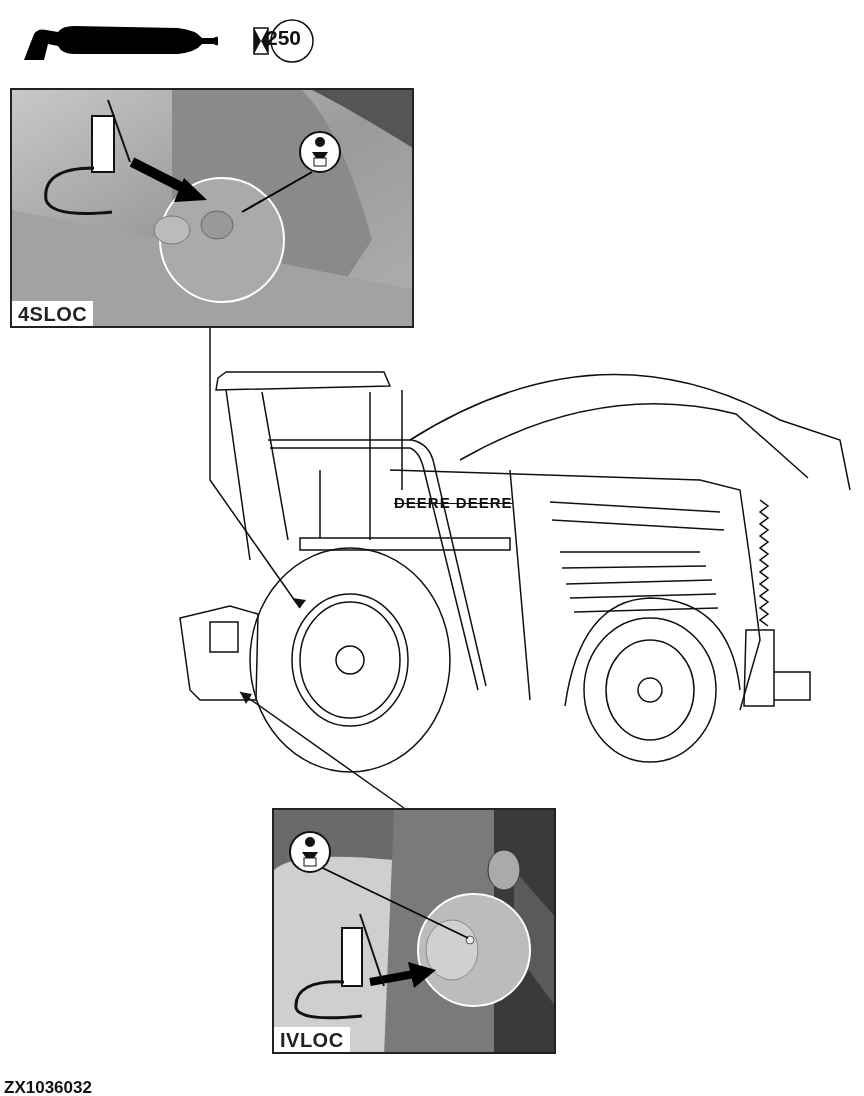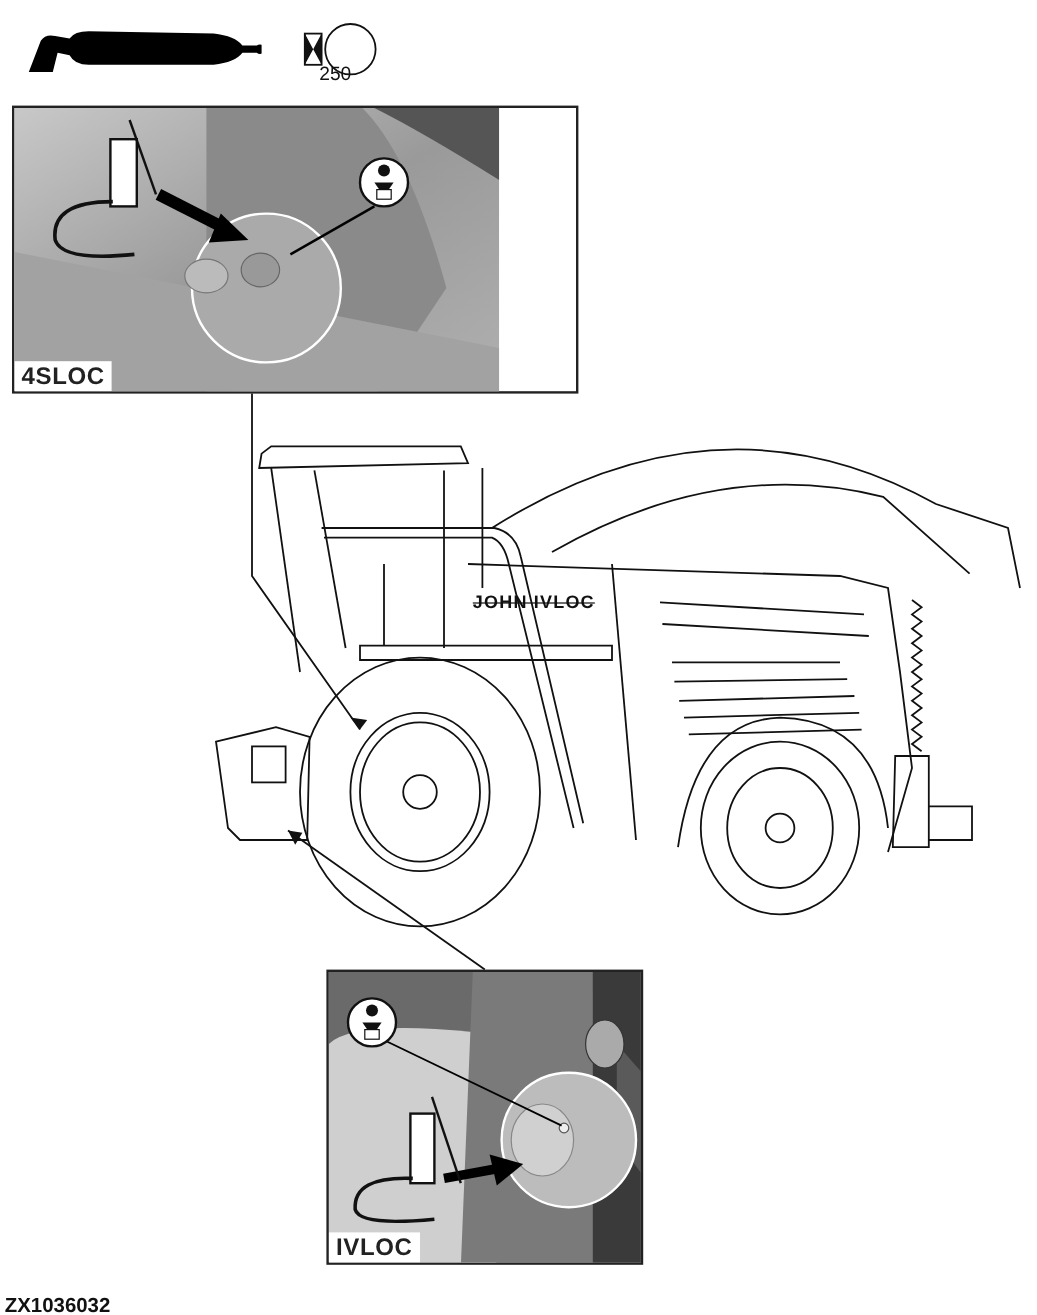--- a/index.html
+++ b/index.html
@@ -1,20 +1,20 @@
 <!DOCTYPE html>
 <html><head>
 <meta charset="utf-8">
 <style>
   html,body{margin:0;padding:0;background:#fff;}
   body{width:864px;height:1096px;position:relative;overflow:hidden;font-family:"Liberation Sans",sans-serif;color:#111;}
   .abs{position:absolute;}
   .photo{position:absolute;border:2px solid #222;overflow:hidden;box-sizing:border-box;}
   .loc-label{position:absolute;left:0;bottom:0;background:#fff;font-weight:bold;font-size:20px;padding:2px 6px 0 6px;color:#222;letter-spacing:0.5px;}
-  .interval{position:absolute;font-weight:normal;font-size:16px;margin-top:28px;}
+  .interval{position:absolute;font-weight:bold;font-size:21px;}
   .fig-id{position:absolute;left:4px;top:1078px;font-weight:bold;font-size:17px;}
   svg{display:block;}
 </style>
 </head>
 <body>
 
 <div class="abs" style="left:18px;top:22px;">
   <svg width="200" height="42" viewBox="0 0 200 42">
     <path d="M6 38 L16 12 Q20 6 28 8 L40 10 Q44 4 56 4 L160 6 Q178 8 184 16 L196 16 A4 4 0 1 1 196 22 L184 22 Q178 30 160 32 L56 32 Q44 32 40 24 L30 22 L26 38 Z" fill="#000"></path>
   </svg>
@@ -24,21 +24,21 @@
   <svg width="64" height="46" viewBox="0 0 64 46" style="position:absolute;left:0;top:0;">
     <circle cx="40" cy="23" r="21" fill="none" stroke="#111" stroke-width="1.5"></circle>
     <g>
       <rect x="2" y="10" width="14" height="26" fill="#fff" stroke="#111" stroke-width="1.5"></rect>
       <path d="M2 10 L9 23 L2 36 Z M16 10 L9 23 L16 36 Z" fill="#111"></path>
     </g>
   </svg>
   <span class="interval" style="left:14px;top:8px;">250</span>
 </div>
 
-<div class="photo" style="left:10px;top:88px;width:472px;height:240px;">
+<div class="photo" style="left:10px;top:88px;width:404px;height:240px;">
   <svg width="404" height="240" viewBox="0 0 404 240" style="position:absolute;left:0;top:0;">
     <defs>
       <linearGradient id="g1" x1="0" y1="0" x2="1" y2="1">
         <stop offset="0" stop-color="#c8c8c8"></stop>
         <stop offset="0.5" stop-color="#9a9a9a"></stop>
         <stop offset="1" stop-color="#b0b0b0"></stop>
       </linearGradient>
     </defs>
     <rect width="404" height="240" fill="url(#g1)"></rect>
     <path d="M160 0 L290 0 Q330 40 360 150 L300 240 L160 240 Z" fill="#8a8a8a"></path>
@@ -118,23 +118,23 @@
       <path d="M746 630 L774 630 L774 706 L744 706 Z"></path>
       <path d="M774 672 L810 672 L810 700 L774 700"></path>
 
       <path d="M565 706 Q580 600 650 598 Q730 600 740 690"></path>
     </g>
 
     <path d="M300 608 L292 598 L306 600 Z" fill="#111"></path>
     <path d="M240 692 L252 694 L246 704 Z" fill="#111"></path>
   </svg>
 </div>
-<div class="abs" style="left:394px;top:494px;font-weight:bold;font-size:15px;letter-spacing:1px;text-decoration:line-through;">JOHN IVLOC</div>
+<div class="abs" style="left:394px;top:494px;font-weight:bold;font-size:15px;letter-spacing:1px;text-decoration:line-through;">DEERE DEERE</div>
 
-<div class="photo" style="left:272px;top:808px;width:264px;height:246px;">
+<div class="photo" style="left:272px;top:808px;width:284px;height:246px;">
   <svg width="284" height="246" viewBox="0 0 284 246" style="position:absolute;left:0;top:0;">
     <rect width="284" height="246" fill="#6a6a6a"></rect>
     <path d="M0 60 Q20 40 120 50 L140 246 L0 246 Z" fill="#cfcfcf"></path>
     <path d="M120 0 L220 0 L222 246 L110 246 Z" fill="#7a7a7a"></path>
     <path d="M220 0 L284 0 L284 246 L220 246 Z" fill="#3a3a3a"></path>
     <path d="M240 60 L284 110 L284 200 L240 140 Z" fill="#5a5a5a"></path>
 
     <circle cx="200" cy="140" r="56" fill="#bcbcbc" stroke="#fff" stroke-width="2"></circle>
     <ellipse cx="178" cy="140" rx="26" ry="30" fill="#d0d0d0" stroke="#888"></ellipse>
     <circle cx="196" cy="130" r="4" fill="#eee" stroke="#555"></circle>

